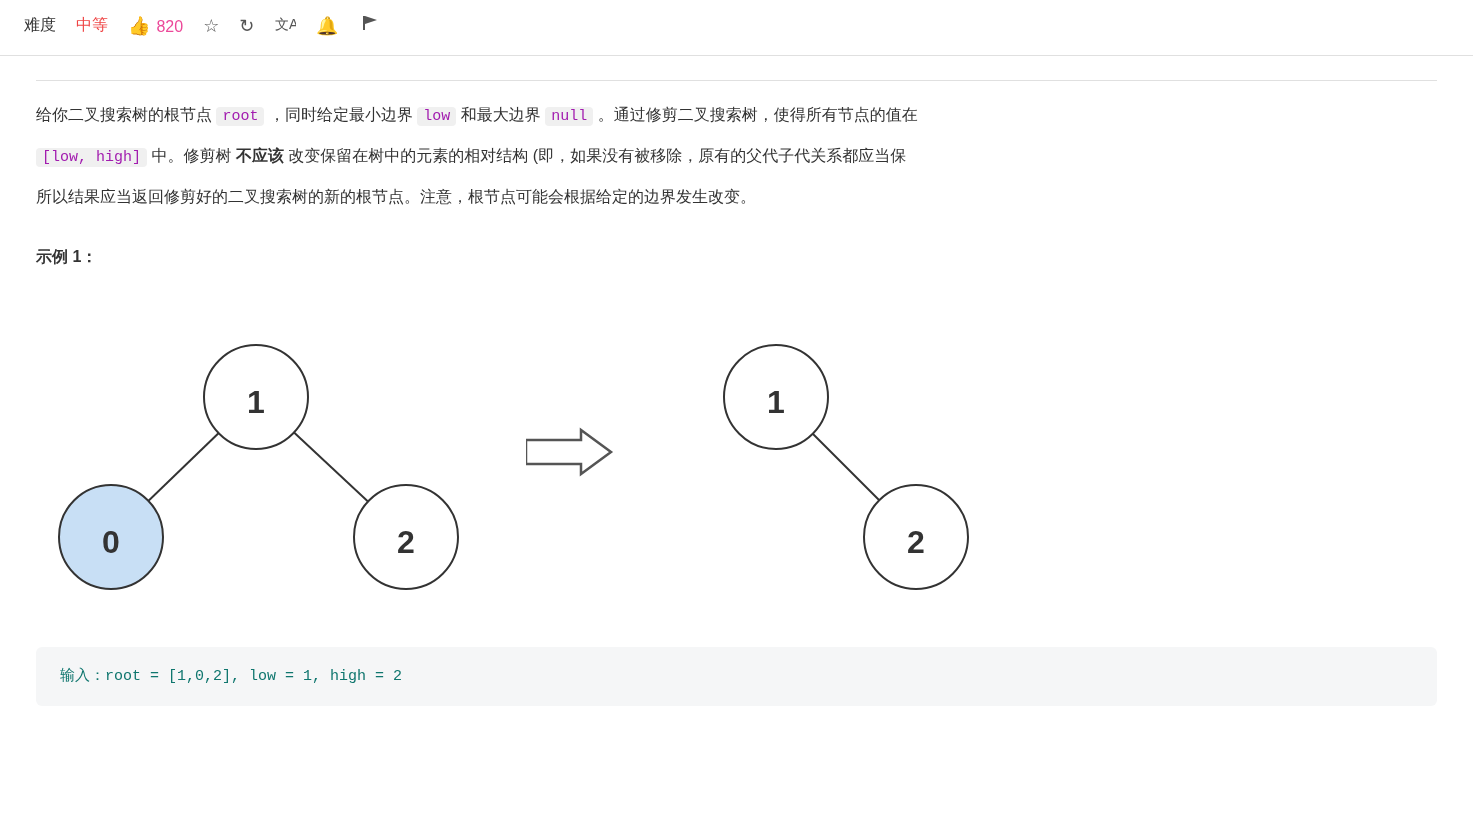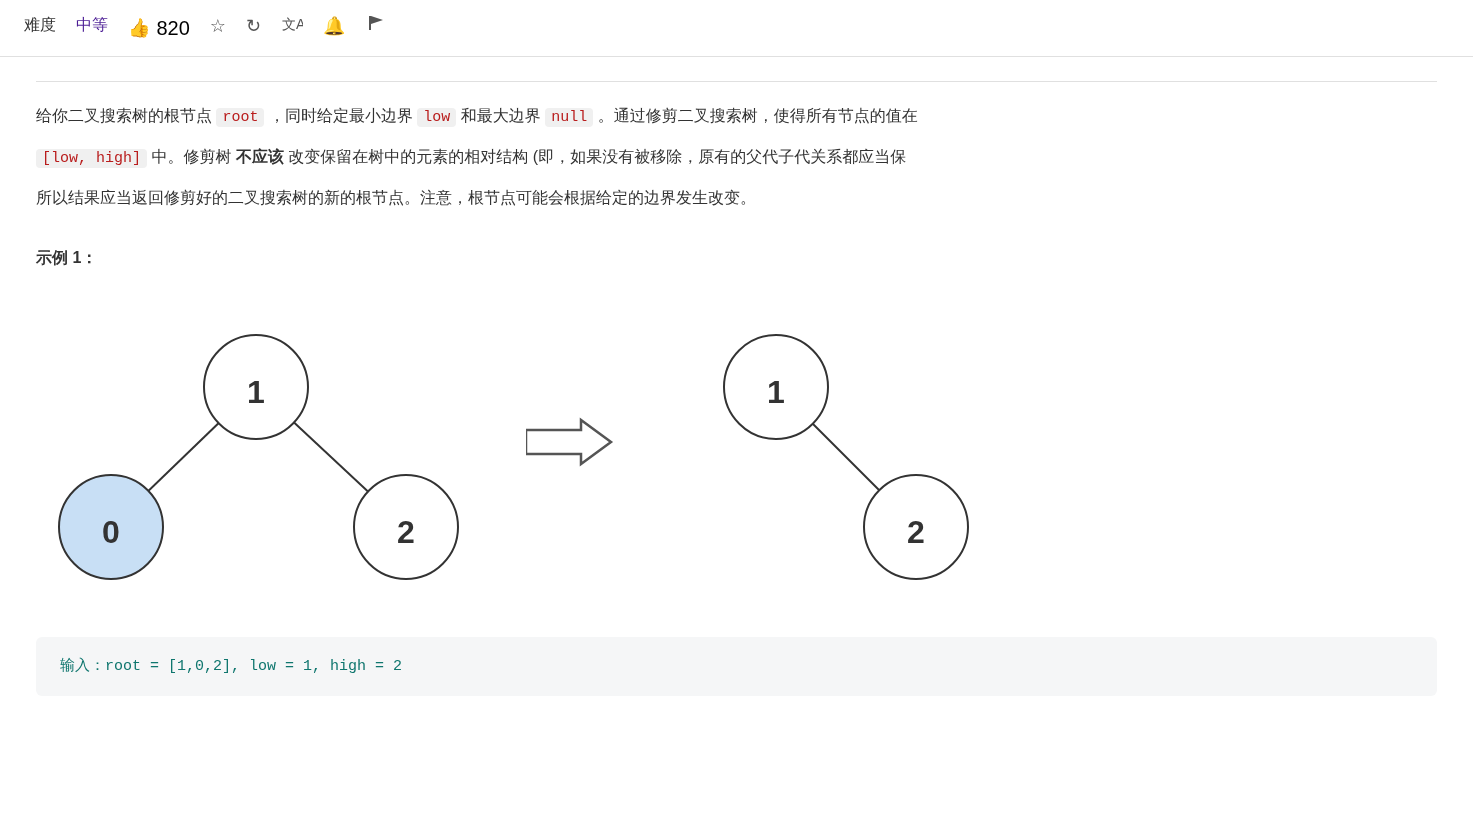--- a/index.html
+++ b/index.html
@@ -39,28 +39,28 @@
       color: #666;
       cursor: pointer;
     }
 
     .difficulty-label {
       color: #333;
       font-size: 16px;
     }
 
     .difficulty-value {
-      color: #4c1d95;
+      color: #ef4444;
       font-size: 16px;
       font-weight: 500;
     }
 
     .like-count {
-      color: #000000;
-      font-size: 20px;
+      color: #ec4899;
+      font-size: 16px;
     }
 
     .toolbar-icon {
       font-size: 18px;
       color: #555;
     }
 
     
     .content {
       padding: 24px 36px;
@@ -77,32 +77,32 @@
     .description p {
       margin-bottom: 12px;
     }
 
     .inline-code {
       background: #f0f0f0;
       border-radius: 4px;
       padding: 1px 6px;
       font-family: 'Courier New', monospace;
       font-size: 15px;
-      color: #b91c1c;
+      color: #a21caf;
     }
 
     .bold-text {
       font-weight: bold;
     }
 
     
     .example-title {
       font-size: 16px;
       font-weight: bold;
-      margin-bottom: 17px;
+      margin-bottom: 28px;
       margin-top: 32px;
     }
 
     
     .diagram-container {
       display: flex;
       align-items: center;
       justify-content: flex-start;
       margin-bottom: 0;
       padding: 20px 0;

